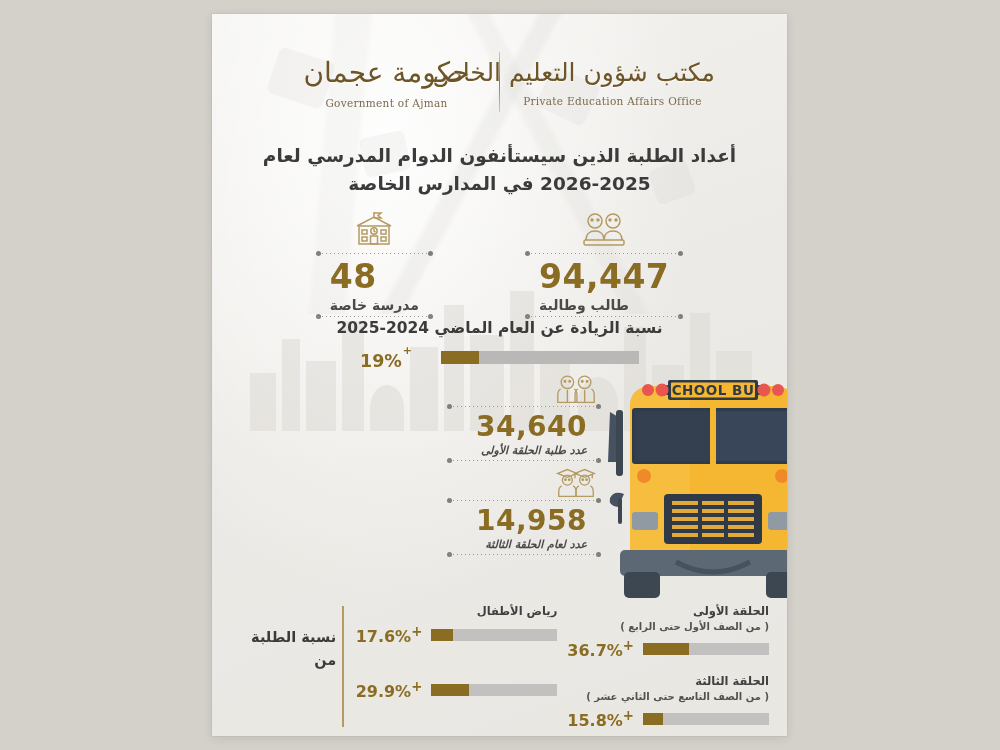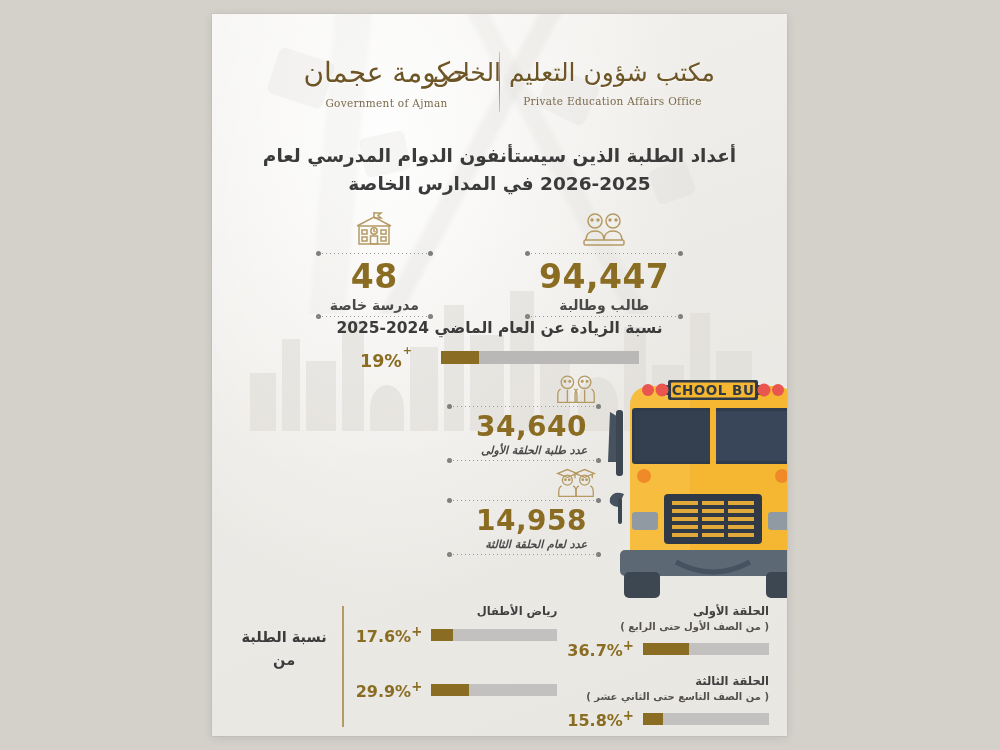--- a/index.html
+++ b/index.html
@@ -50,21 +50,21 @@
   }
 
   
   .title{
     position:absolute;left:30px;right:30px;top:128px;text-align:center;
     font-size:18.5px;font-weight:bold;color:#3b3b3b;line-height:1.52;
   }
 
   
   .top-stats{position:absolute;left:0;right:0;top:196px;display:flex;justify-content:center;gap:96px;}
-  .stat{position:relative;text-align:center;}
+  .stat{position:relative;text-align:left;}
   .stat .ico{height:38px;display:flex;align-items:flex-end;justify-content:center;margin-bottom:5px;}
   .frame{position:relative;padding:5px 12px 4px;}
   .frame::before,.frame::after{
     content:"";position:absolute;left:0;right:0;height:1px;
     background-image:linear-gradient(to right,#9a9a96 1px,transparent 1px);
     background-size:4px 1px;background-repeat:repeat-x;
   }
   .frame::before{top:0;}.frame::after{bottom:0;}
   .dot{position:absolute;width:5px;height:5px;border-radius:50%;background:#7e7e7a;}
   .dot.tl{left:-2px;top:-2px;}.dot.tr{right:-2px;top:-2px;}
@@ -96,21 +96,21 @@
   .bottom{position:absolute;left:20px;right:18px;top:588px;display:flex;align-items:flex-start;}
   .b-grid{flex:1;display:grid;grid-template-columns:1fr 1fr;gap:14px 10px;padding-top:2px;}
   .b-cell{text-align:right;}
   .b-lab{font-size:11.5px;font-weight:bold;color:#3f3f3f;line-height:1.3;}
   .b-lab .sub{font-size:10px;font-weight:bold;color:#55524d;display:block;margin-top:1px;}
   .b-row{margin-top:5px;display:flex;align-items:center;gap:9px;justify-content:flex-start;flex-direction:row-reverse;}
   .b-pct{font-size:16px;font-weight:bold;color:#8a6d23;min-width:62px;text-align:right;direction:ltr;}
   .b-bar{width:126px;height:12px;background:#c2c1bf;position:relative;overflow:hidden;}
   .b-bar span{position:absolute;left:0;top:0;bottom:0;background:#8a6d23;display:block;}
   .b-sep{width:2px;align-self:stretch;background:#b59a63;margin:4px 12px 4px 6px;}
-  .b-right{width:150px;font-size:14.5px;font-weight:bold;color:#3b3b3b;line-height:1.62;text-align:center;padding-top:24px;letter-spacing:.4px;}
+  .b-right{width:150px;font-size:14.5px;font-weight:bold;color:#3b3b3b;line-height:1.62;text-align:right;padding-top:24px;letter-spacing:.4px;}
 </style>
 </head>
 <body>
 
 <div class="stage">
   <div class="poster">
 
     <div class="wm-top">
       <div class="blob" style="left:60px;top:40px;width:58px;height:48px;transform:rotate(18deg)"></div>
       <div class="blob" style="left:150px;top:120px;width:46px;height:40px;transform:rotate(-12deg)"></div>

